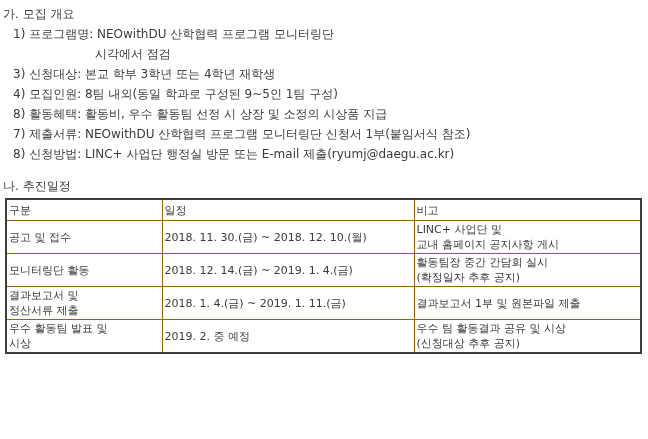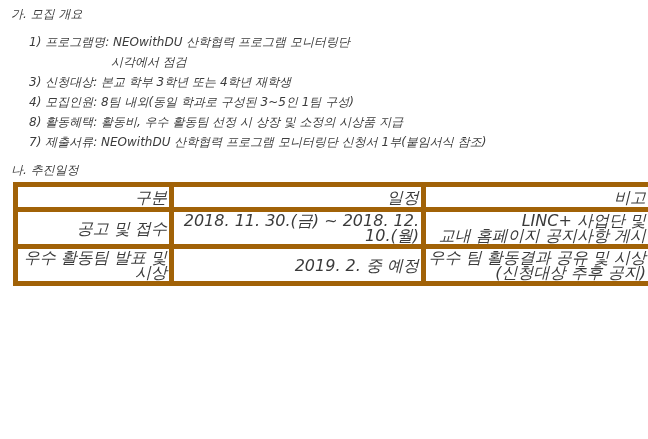--- a/index.html
+++ b/index.html
@@ -9,57 +9,56 @@
   }
   body {
     width: 648px;
     height: 439px;
     overflow: hidden;
     font-family: "DejaVu Sans", "Liberation Sans", sans-serif;
     color: #3b3b3b;
     font-size: 12px;
   }
   .doc {
-    padding: 4px 2px 0 11px;
-    font-style: italic;
+    padding: 4px 2px 0 3px;
   }
   .section-heading {
     line-height: 20px;
     white-space: nowrap;
   }
   .item-list {
-    margin: 8px;
+    margin: 0;
   }
   .item {
     padding-left: 10px;
     line-height: 20px;
     white-space: nowrap;
   }
   .item.cont {
     padding-left: 92px;
   }
   .section-b-heading {
-    margin-top: 3px;
+    margin-top: 12px;
     line-height: 20px;
   }
   table.schedule {
     border-collapse: collapse;
     table-layout: fixed;
     width: 635px;
     margin-left: 2px;
     margin-top: 2px;
     border: 2px solid #3b3b3b;
   }
   table.schedule th,
   table.schedule td {
-    border: 5px solid #a16207;
-    text-align: right;
+    border: 1px solid #a16207;
+    text-align: left;
     vertical-align: middle;
     font-weight: normal;
-    font-size: 16px;
+    font-size: 11px;
     line-height: 15px;
     padding: 1px 2px;
     white-space: pre-line;
     overflow: hidden;
   }
   table.schedule tr.header-row th {
     height: 18px;
   }
   table.schedule tr.data-row td {
     height: 30px;
@@ -72,23 +71,24 @@
 <body>
 
 <div class="doc">
 
   <div class="section-heading">가. 모집 개요</div>
 
   <div class="item-list">
     <div class="item">1) 프로그램명: NEOwithDU 산학협력 프로그램 모니터링단</div>
     <div class="item cont">시각에서 점검</div>
     <div class="item">3) 신청대상: 본교 학부 3학년 또는 4학년 재학생</div>
-    <div class="item">4) 모집인원: 8팀 내외(동일 학과로 구성된 3~5인 1팀 구성)</div>
+    <div class="item">4) 모집인원: 8팀 내외(동일 학과로 구성된 9~5인 1팀 구성)</div>
     <div class="item">8) 활동혜택: 활동비, 우수 활동팀 선정 시 상장 및 소정의 시상품 지급</div>
     <div class="item">7) 제출서류: NEOwithDU 산학협력 프로그램 모니터링단 신청서 1부(붙임서식 참조)</div>
+    <div class="item">8) 신청방법: LINC+ 사업단 행정실 방문 또는 E-mail 제출(ryumj@daegu.ac.kr)</div>
   </div>
 
   <div class="section-heading section-b-heading">나. 추진일정</div>
 
   <table class="schedule">
     <colgroup>
       <col class="col-category">
       <col class="col-schedule">
       <col class="col-note">
     </colgroup>
@@ -98,20 +98,32 @@
         <th>일정</th>
         <th>비고</th>
       </tr>
       <tr class="data-row">
         <td>공고 및 접수</td>
         <td>2018. 11. 30.(금) ~ 2018. 12. 10.(월)</td>
         <td>LINC+ 사업단 및
 교내 홈페이지 공지사항 게시</td>
       </tr>
       <tr class="data-row">
+        <td>모니터링단 활동</td>
+        <td>2018. 12. 14.(금) ~ 2019. 1. 4.(금)</td>
+        <td>활동팀장 중간 간담회 실시
+(확정일자 추후 공지)</td>
+      </tr>
+      <tr class="data-row">
+        <td>결과보고서 및
+정산서류 제출</td>
+        <td>2018. 1. 4.(금) ~ 2019. 1. 11.(금)</td>
+        <td>결과보고서 1부 및 원본파일 제출</td>
+      </tr>
+      <tr class="data-row">
         <td>우수 활동팀 발표 및
 시상</td>
         <td>2019. 2. 중 예정</td>
         <td>우수 팀 활동결과 공유 및 시상
 (신청대상 추후 공지)</td>
       </tr>
     </tbody>
   </table>
 
 </div>

